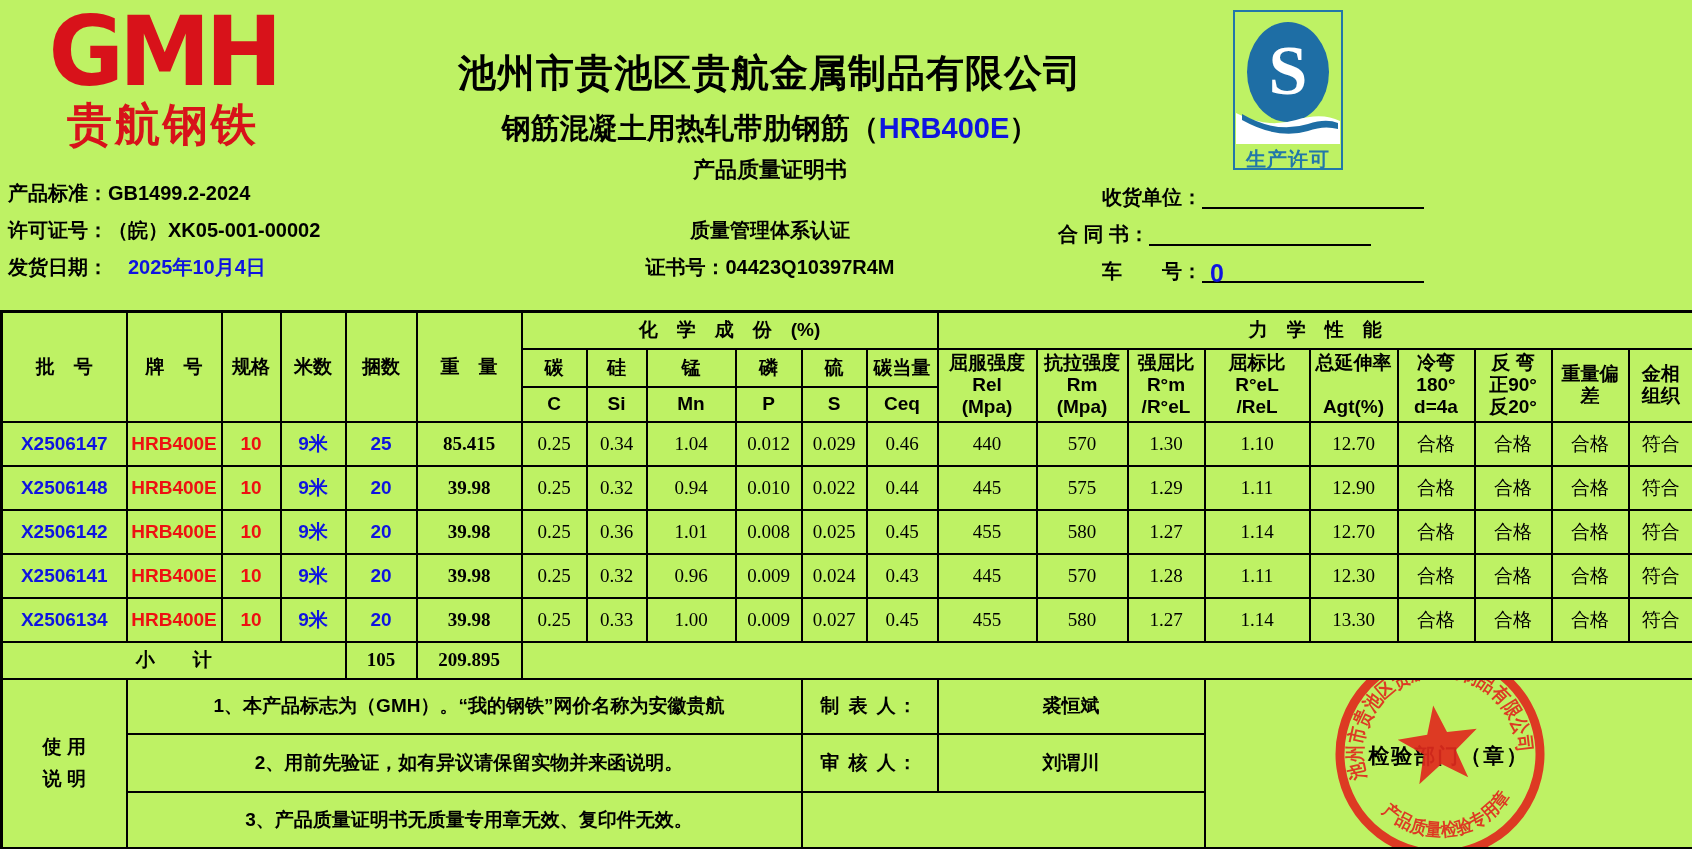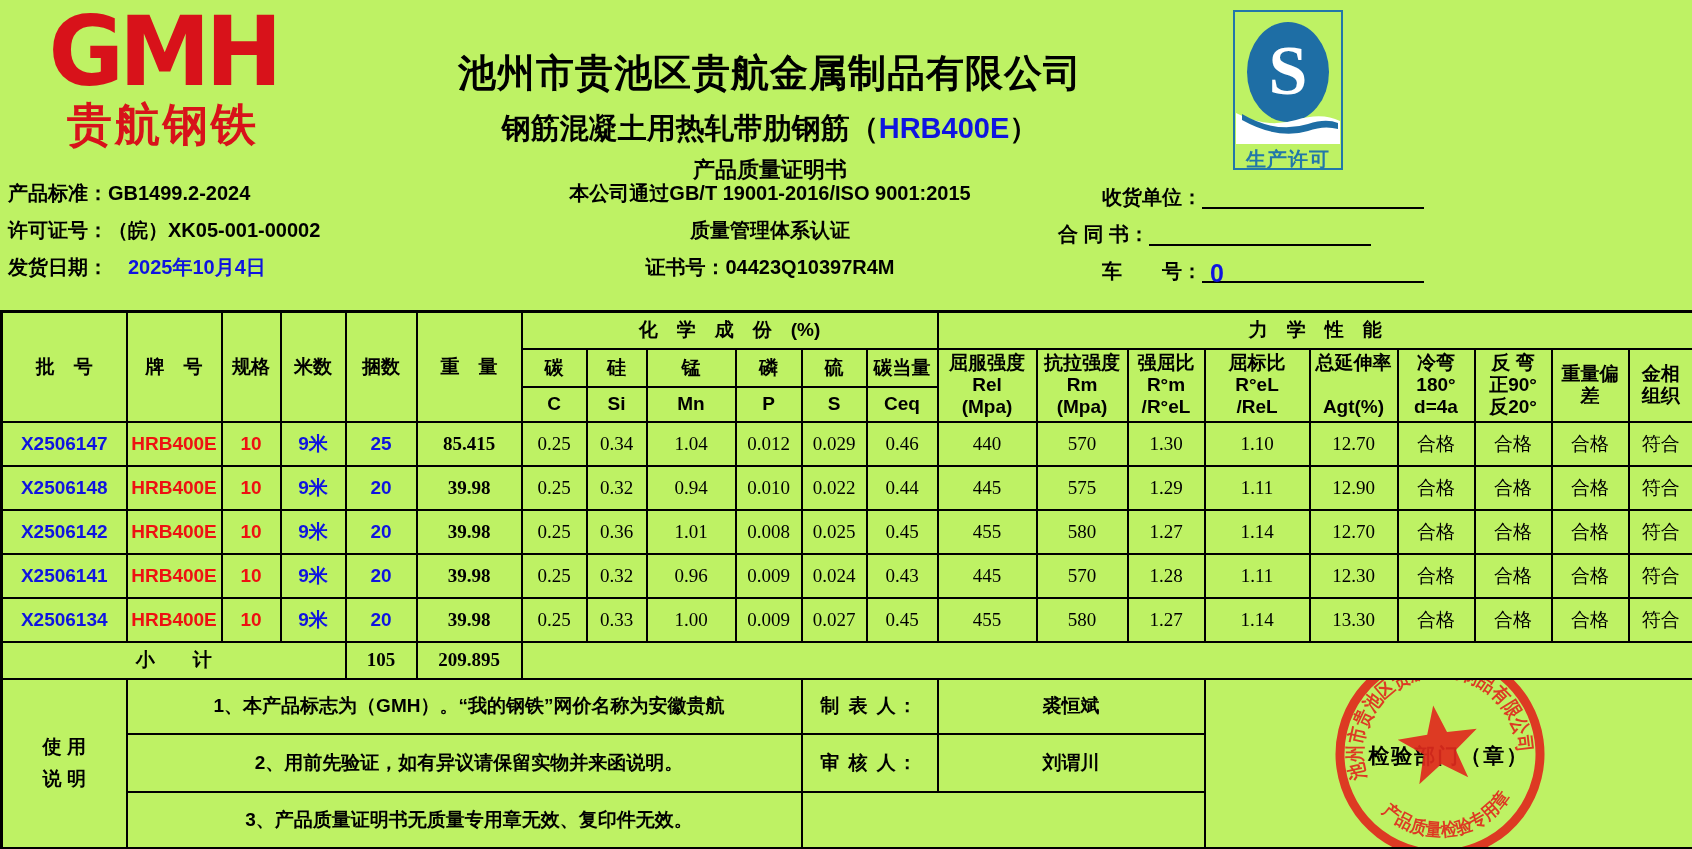--- a/index.html
+++ b/index.html
@@ -84,21 +84,20 @@
       <path d="M6 98 Q 40 118 72 108 Q 90 102 102 107 L102 113 Q 88 109 72 115 Q 42 124 6 104 Z" fill="#1e6ea5"></path>
       <text x="52" y="78" font-size="70" font-weight="bold" fill="#ffffff" text-anchor="middle" font-family="Liberation Serif, serif">S</text>
     </svg>
     <div class="qs-caption">生产许可</div>
   </div>
 
   <div class="info-row" style="left:8px; top:180px;"><span>产品标准：</span><span>GB1499.2-2024</span></div>
   <div class="info-row" style="left:8px; top:217px;"><span>许可证号：</span><span>（皖）XK05-001-00002</span></div>
   <div class="info-row" style="left:8px; top:254px;"><span>发货日期：</span><span class="blue date-val">2025年10月4日</span></div>
 
-  <div class="info-row info-center" style="top:180px;">本公司通过GB/T 19001-2016/ISO 9001:2015</div>
   <div class="info-row info-center" style="top:217px;">质量管理体系认证</div>
   <div class="info-row info-center" style="top:254px;">证书号：04423Q10397R4M</div>
 
   <div class="info-row" style="left:1102px; top:184px;text-align:center;"><span>收货单位：</span><span class="uline"><span class="blue"></span></span></div>
   <div class="info-row" style="left:1058px; top:221px;"><span>合 同 书：</span><span class="uline"><span class="blue"></span></span></div>
   <div class="info-row" style="left:1102px; top:258px;"><span>车　　号：</span><span class="uline"><span class="blue">0</span></span></div>
 
   <table class="cert">
     <colgroup>
       <col style="width:125px">

